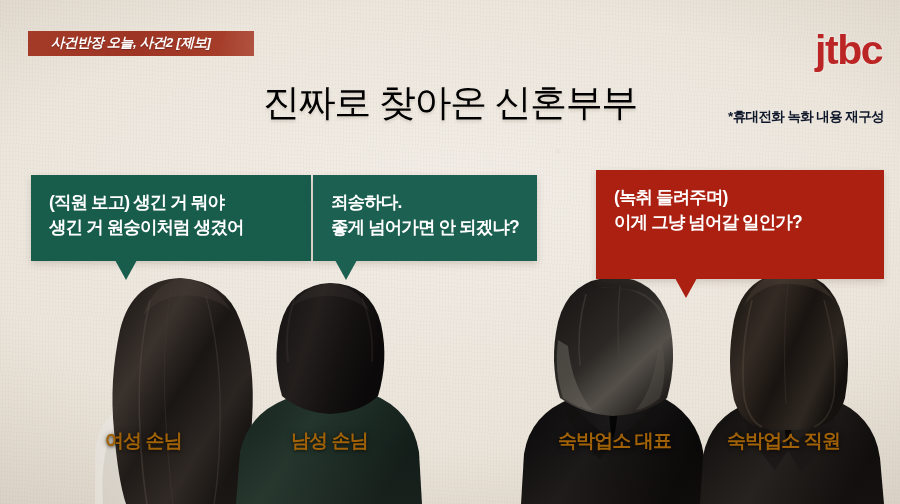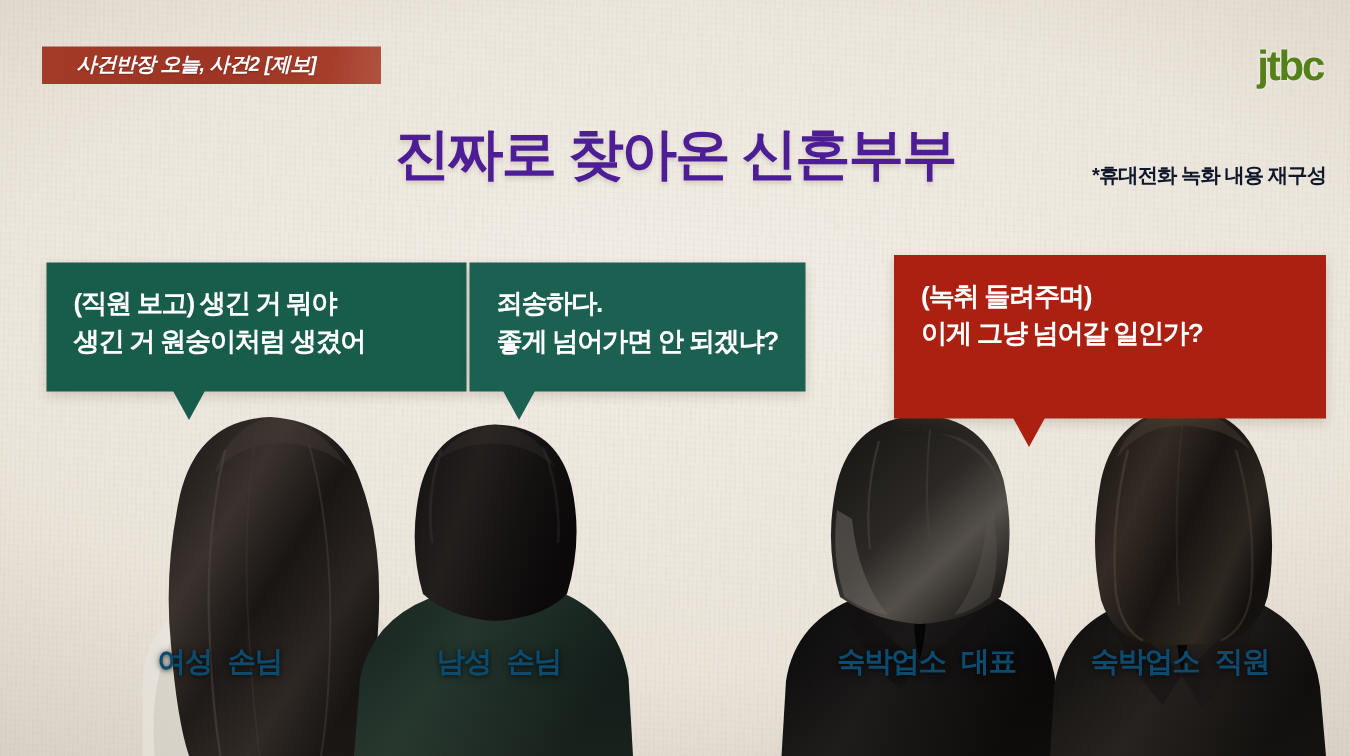--- a/index.html
+++ b/index.html
@@ -38,24 +38,24 @@
     position: absolute;
     inset: 0;
     background: radial-gradient(ellipse 95% 80% at 50% 45%, rgba(0,0,0,0) 55%, rgba(120,105,85,.17) 100%);
   }
 
   
   .jtbc {
     position: absolute;
     right: 18px;
     top: 30px;
-    font-size: 28px;
+    font-size: 41px;
     font-weight: 700;
     letter-spacing: -1.5px;
-    color: #4d7c0f;
+    color: #b91c1c;
     text-shadow: 0 0 2px rgba(255,255,255,.7);
     opacity: .95;
     line-height: 1;
     user-select: none;
   }
 
   
   .banner {
     position: absolute;
     left: 28px;
@@ -99,23 +99,23 @@
   }
 
   
   .headline {
     position: absolute;
     left: 0;
     right: 0;
     top: 78px;
     text-align: center;
     font-size: 37px;
-    font-weight: 700;
+    font-weight: 400;
     letter-spacing: -1.4px;
-    color: #4c1d95;
+    color: #000000;
     text-shadow: 0 2px 3px rgba(120,105,85,.22);
   }
   .note {
     position: absolute;
     right: 16px;
     top: 108px;
     font-size: 13.5px;
     font-weight: 700;
     letter-spacing: -0.6px;
     color: #0f172a;
@@ -173,24 +173,23 @@
 
   
   .people { position: absolute; left: 0; top: 0; width: 900px; height: 504px; }
 
   
   .caption {
     position: absolute;
     font-size: 19px;
     font-weight: 700;
     letter-spacing: -0.9px;
-    color: #0c4a6e;
+    color: #a16207;
     white-space: nowrap;
     text-shadow: 0 1px 3px rgba(0,0,0,.55), 0 0 6px rgba(0,0,0,.35);
-    font-family: Liberation Mono, monospace;
   }
   .cap-1 { left: 105px; top: 428px; }
   .cap-2 { left: 291px; top: 428px; }
   .cap-3 { left: 558px; top: 428px; }
   .cap-4 { left: 727px; top: 428px; }
 </style>
 </head>
 <body>
 
 <div id="stage">

